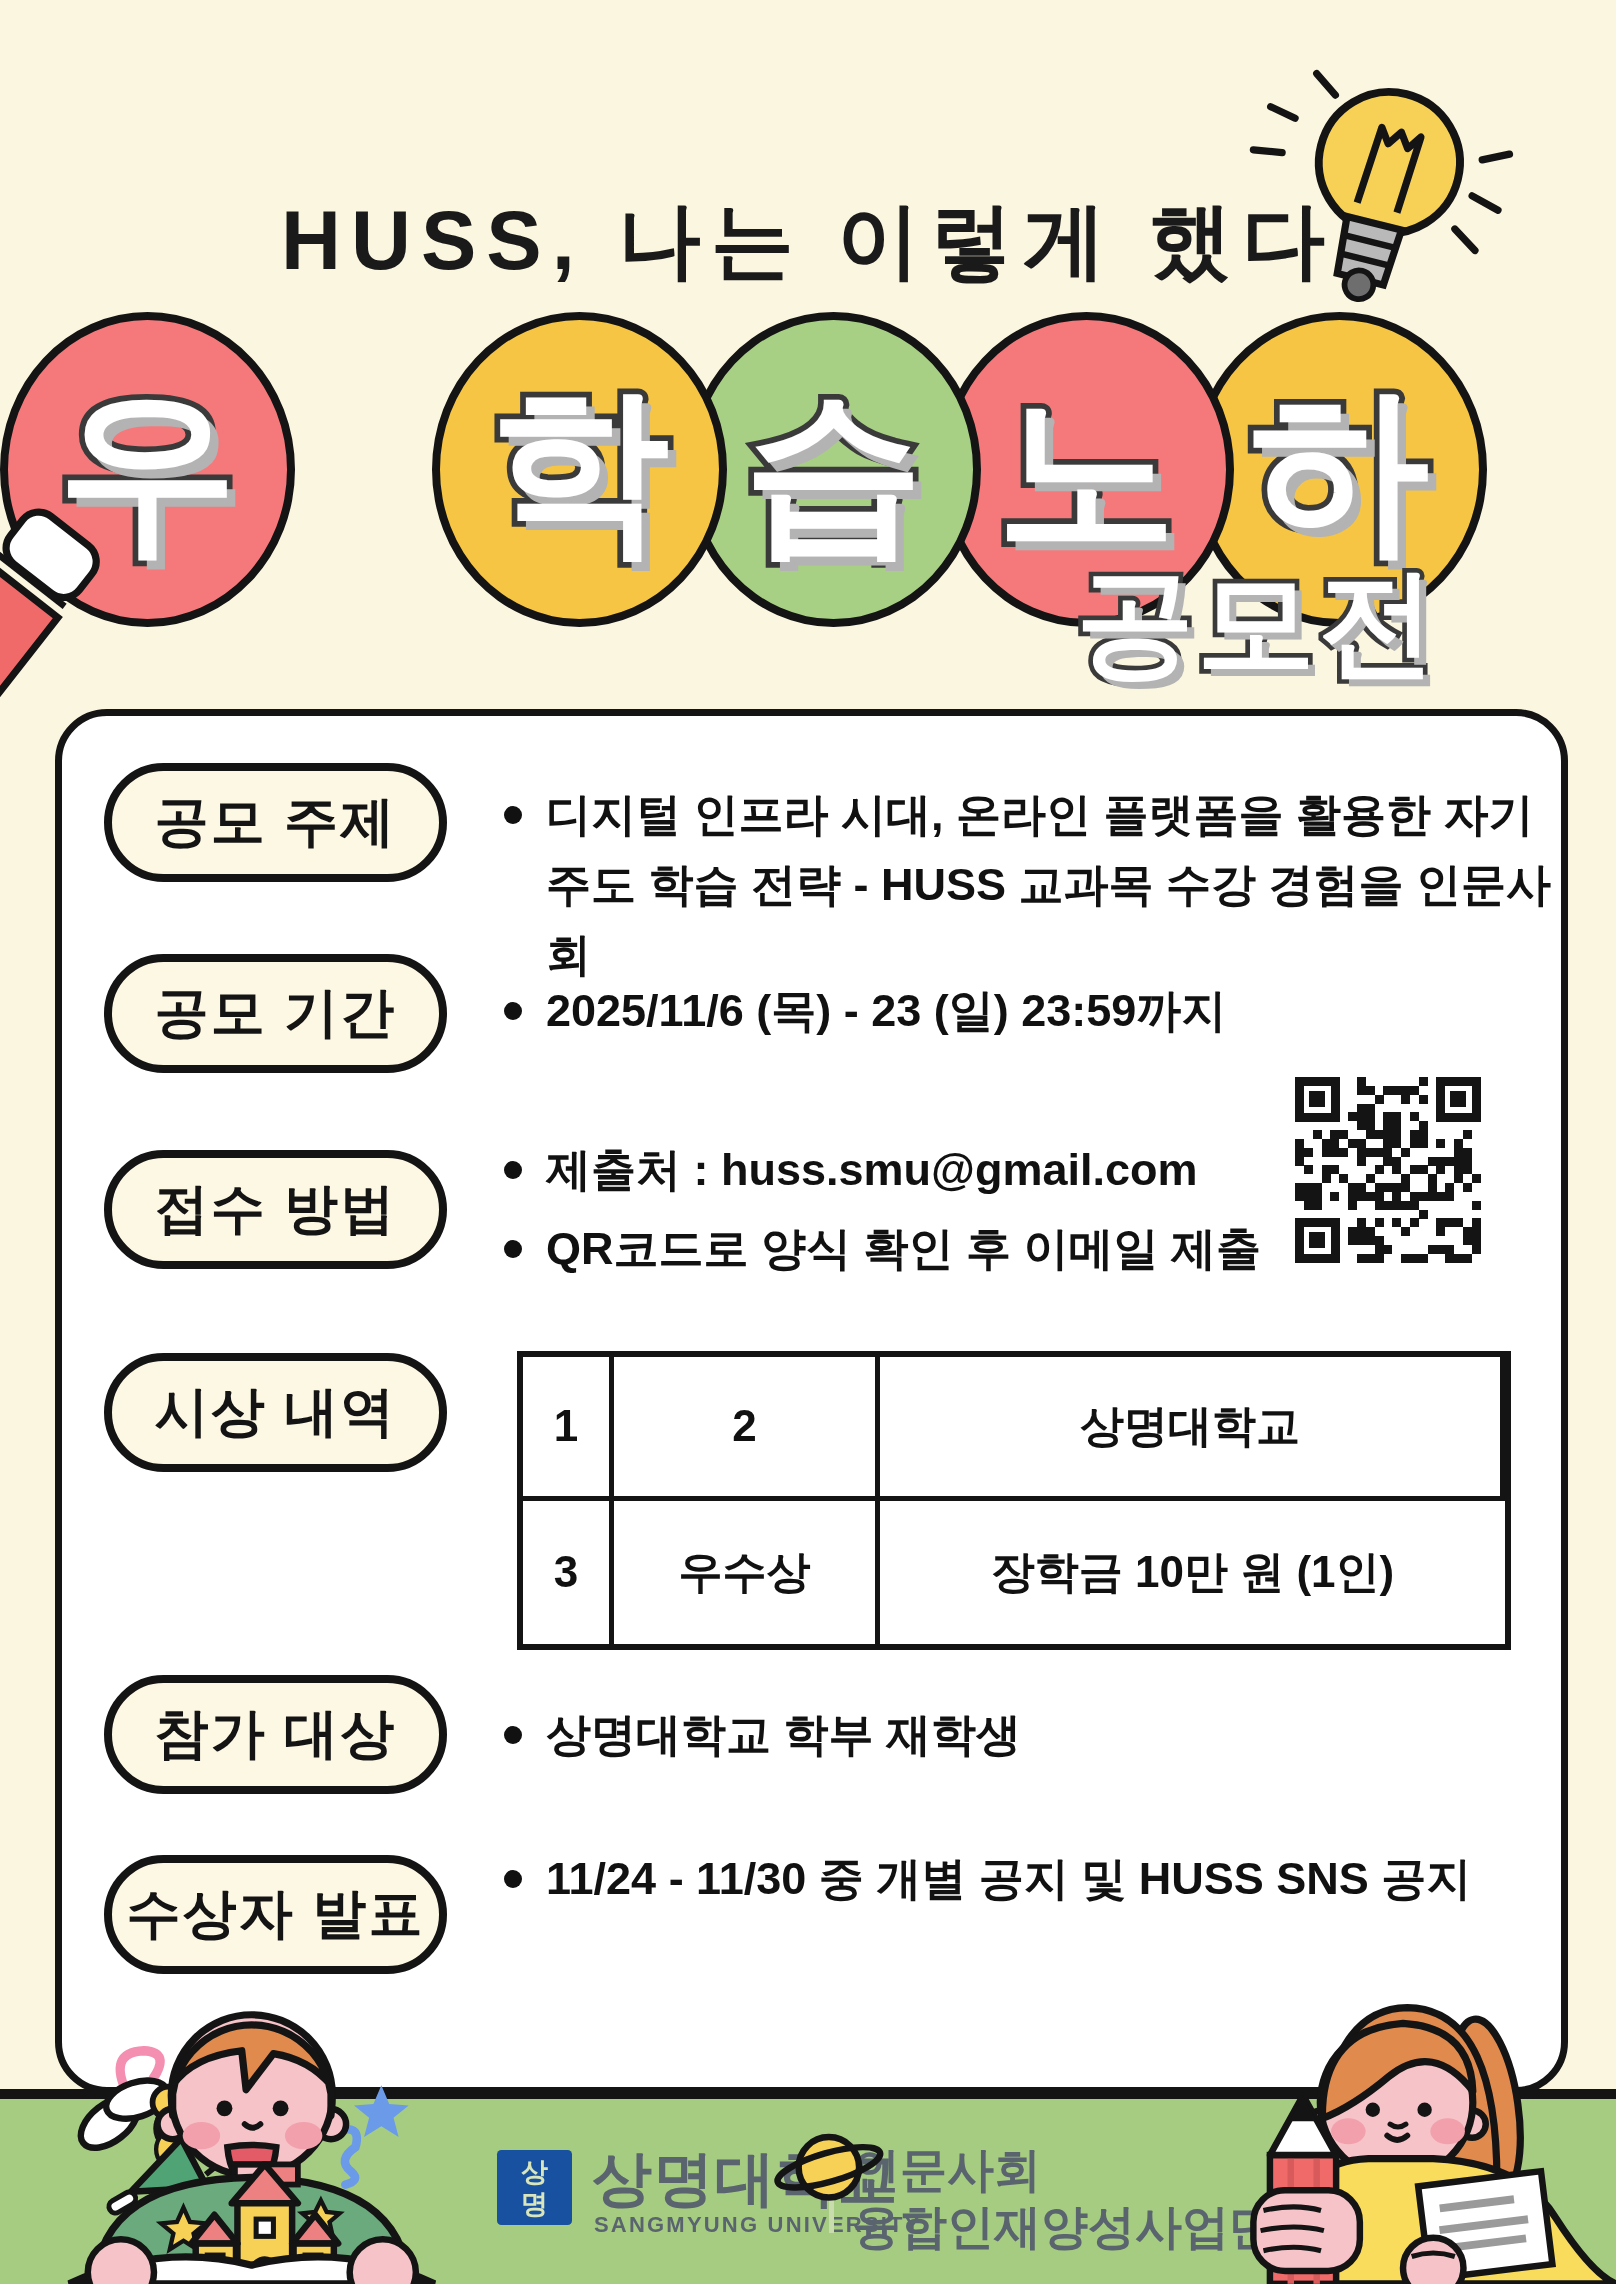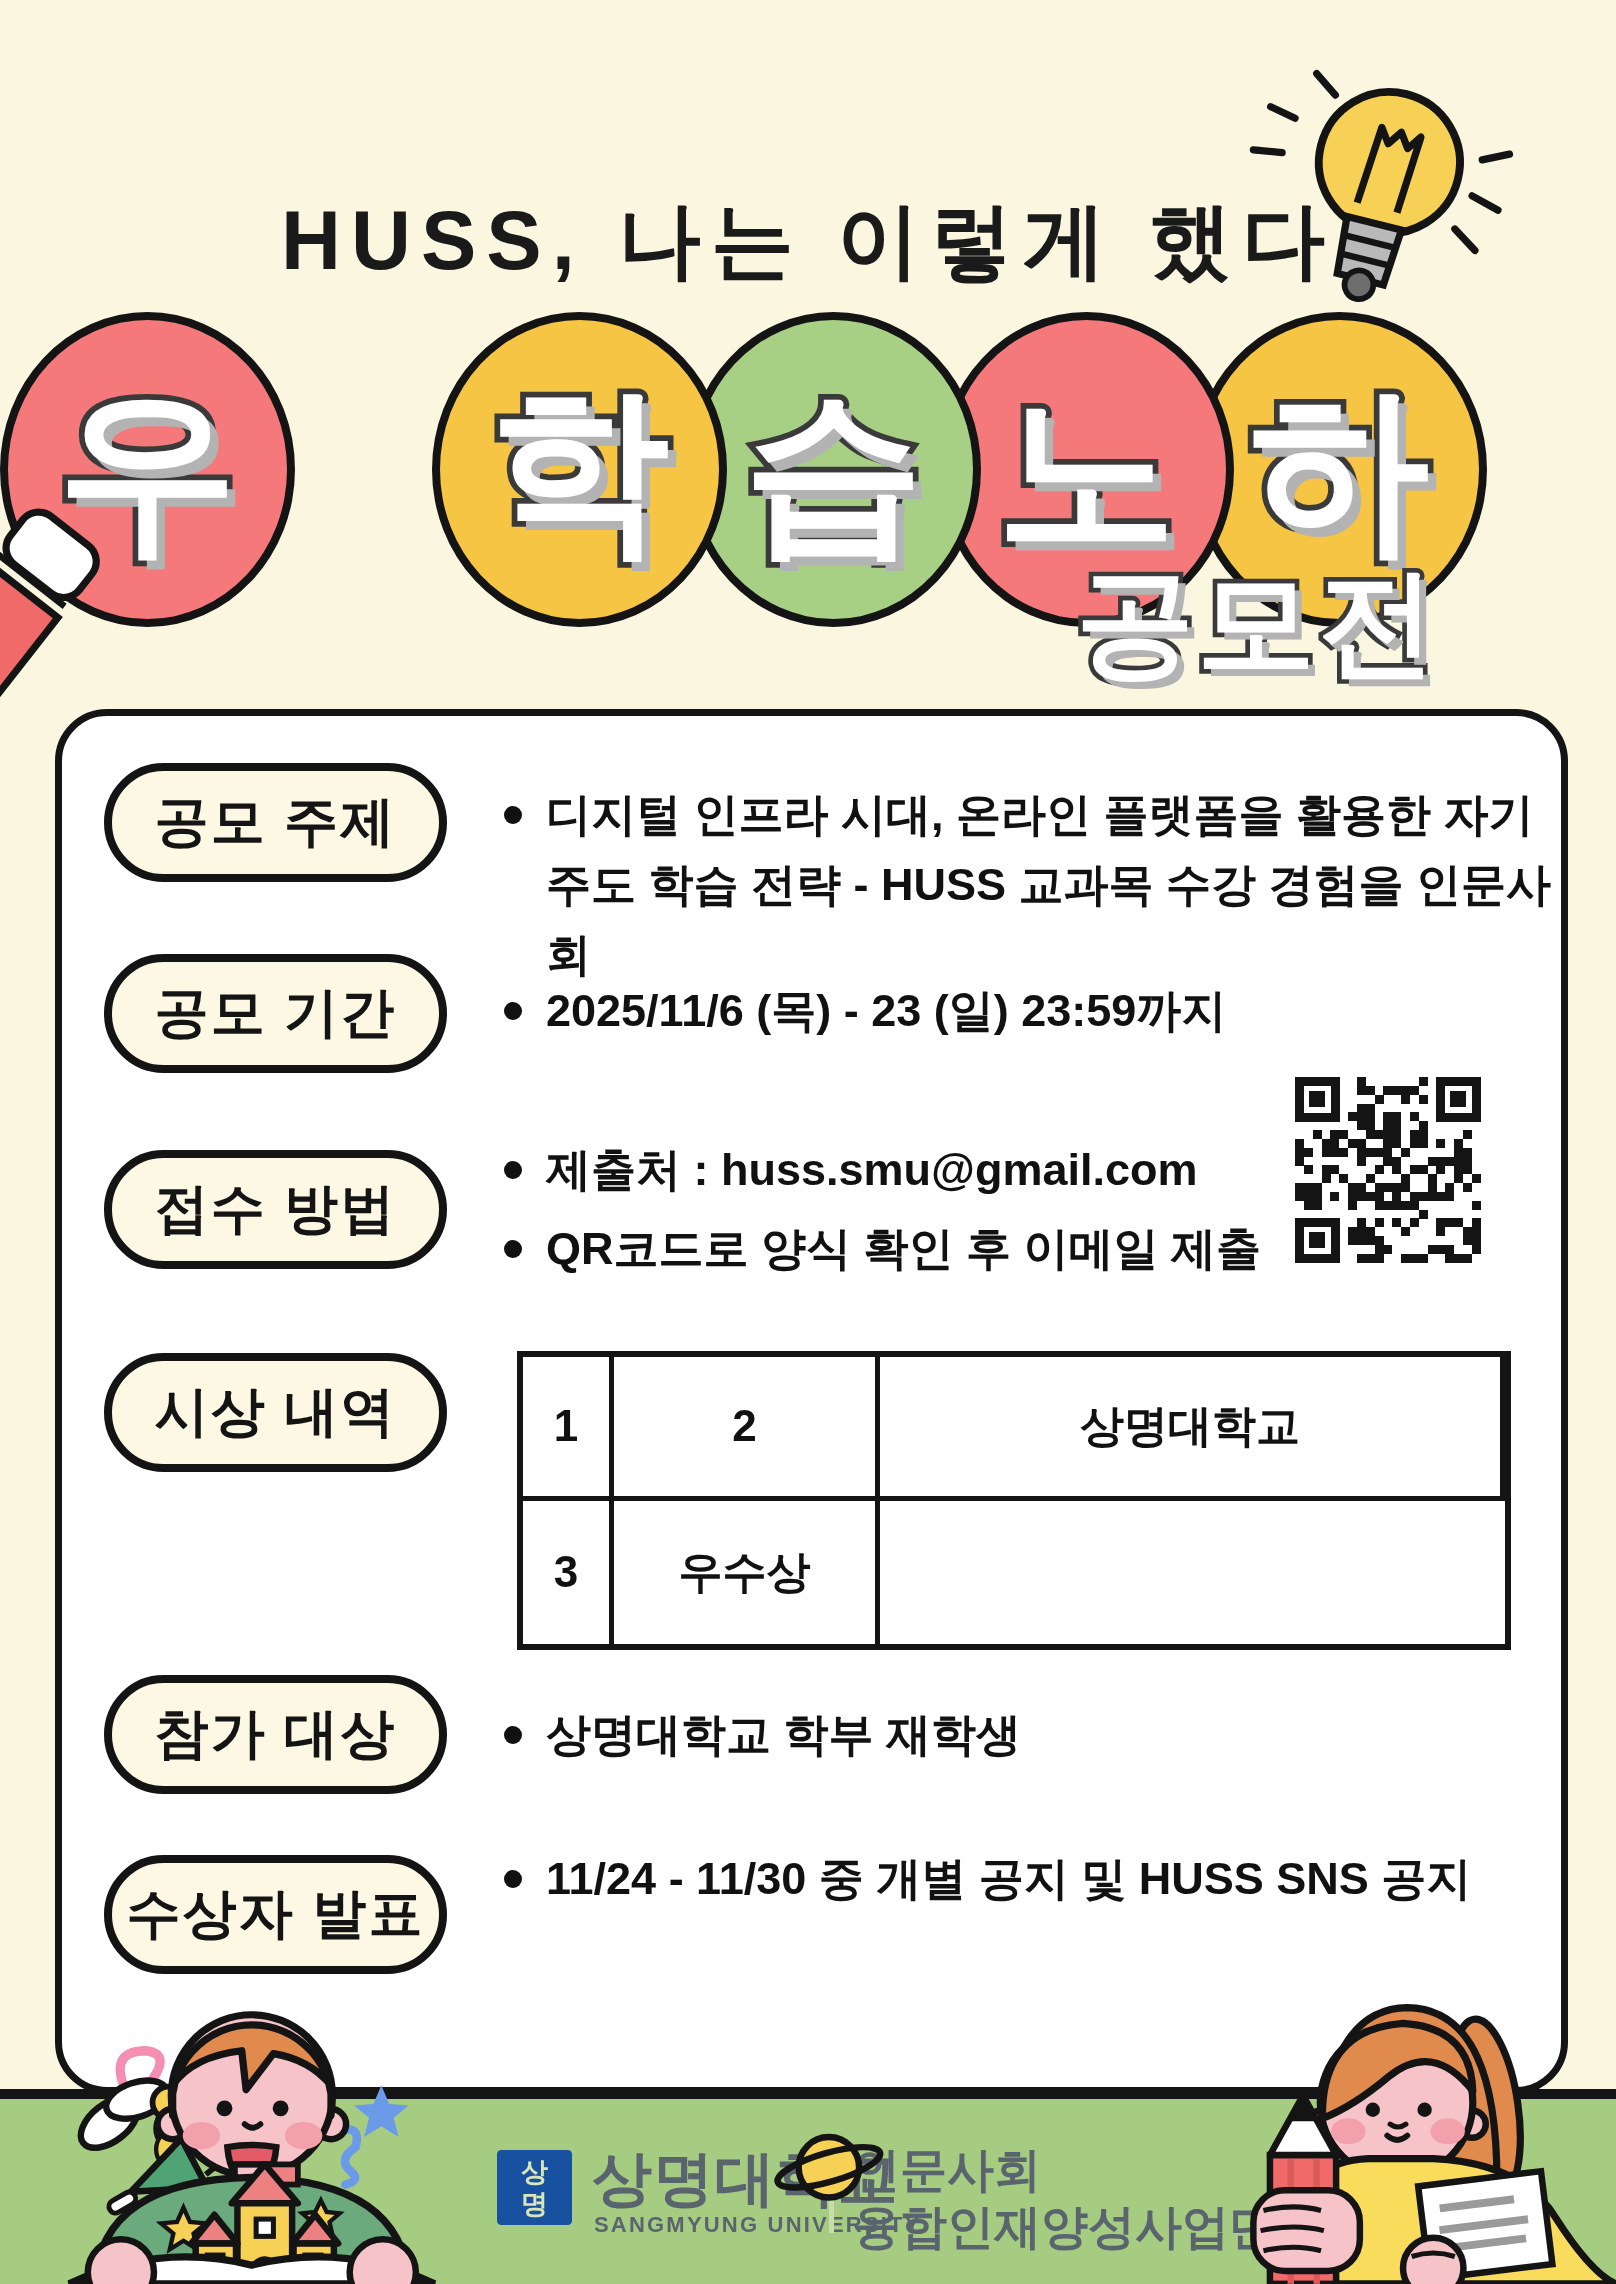--- a/index.html
+++ b/index.html
@@ -324,20 +324,21 @@
   </div>
 
 <div class="abs awards">
   <div class="cell">1</div>
 
   <div class="cell">2</div>
   <div class="cell">상명대학교</div>
 
   <div class="cell lastrow">3</div>
   <div class="cell lastrow">우수상</div>
+  <div class="cell lastcol lastrow">장학금 10만 원 (1인)</div>
 </div>
 
 <div class="abs band"></div>
 <div class="abs logo-square">상
 명</div>
 <div class="abs univ-name">상명대학교</div>
 <div class="abs univ-en">SANGMYUNG UNIVERSITY</div>
 <div class="abs logo-divider"></div>
 <div class="abs org1">인문사회</div>
 <div class="abs org2">융합인재양성사업단</div>

